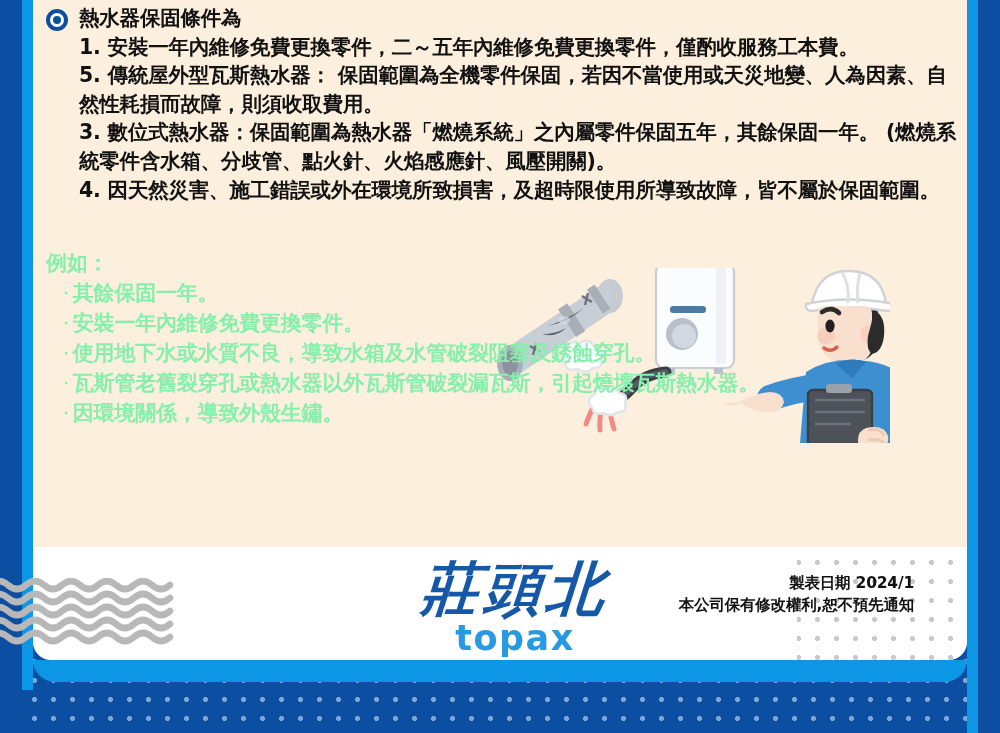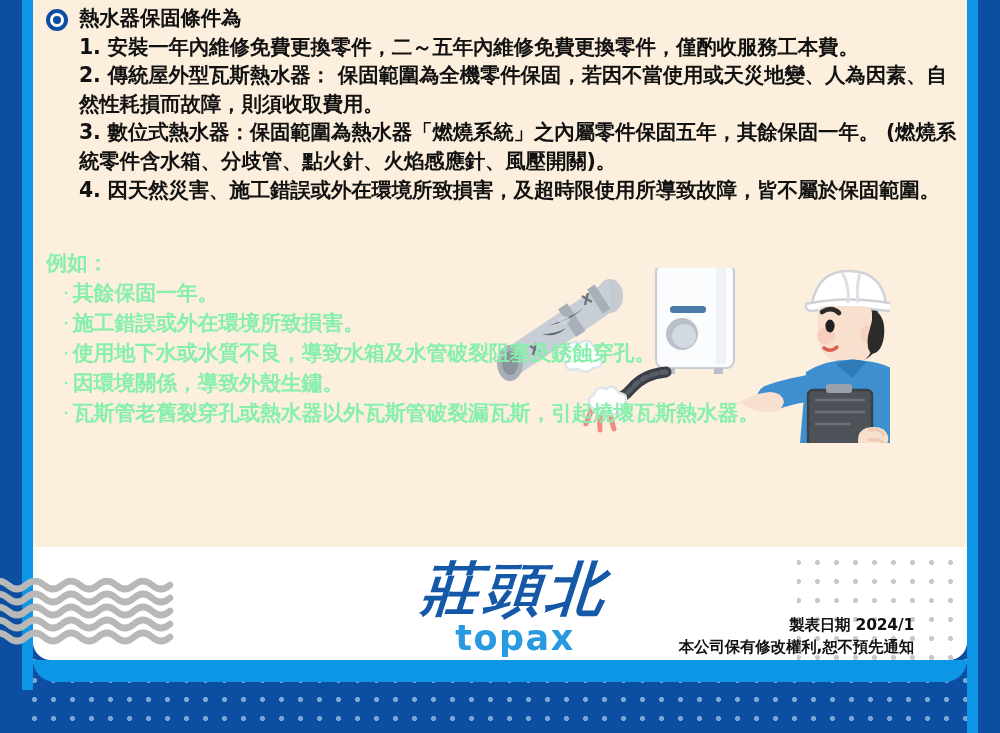--- a/index.html
+++ b/index.html
@@ -92,21 +92,21 @@
     font-style:italic;
     transform:skewX(-4deg);
   }
   #logo .latin{
     font-family:"DejaVu Sans","Liberation Sans",sans-serif;
     font-weight:bold;font-size:35px;color:#2a9ae0;
     letter-spacing:1.5px;line-height:34px;
   }
   
   #note{
-    position:absolute;right:78px;top:614px;z-index:6;
+    position:absolute;right:78px;top:572px;z-index:6;
     text-align:right;color:#111;font-weight:bold;
     font-size:15.5px;line-height:22px;letter-spacing:-0.2px;
   }
   #note div{white-space:nowrap;}
 </style>
 </head>
 <body>
 
 <div id="page">
 
@@ -137,33 +137,33 @@
     </g>
   </svg>
 
   <div id="body">
 
     <div class="bullet-row">
       <span class="bullseye"></span>
       <div class="terms">
         <p class="heading">熱水器保固條件為</p>
         <p>1. 安裝一年內維修免費更換零件，二～五年內維修免費更換零件，僅酌收服務工本費。</p>
-        <p>2. 傳統屋外型瓦斯熱水器： 保固範圍為全機零件保固，若因不當使用或天災地變、人為因素、自然性耗損而故障，則須收取費用。</p>
+        <p>5. 傳統屋外型瓦斯熱水器： 保固範圍為全機零件保固，若因不當使用或天災地變、人為因素、自然性耗損而故障，則須收取費用。</p>
         <p>3. 數位式熱水器：保固範圍為熱水器「燃燒系統」之內屬零件保固五年，其餘保固一年。 (燃燒系統零件含水箱、分歧管、點火針、火焰感應針、風壓開關)。</p>
         <p>4. 因天然災害、施工錯誤或外在環境所致損害，及超時限使用所導致故障，皆不屬於保固範圍。</p>
       </div>
     </div>
 
     <div class="examples">
       <p>例如：</p>
       <p class="ex-item"><span class="dot">・</span><span>其餘保固一年。</span></p>
-      <p class="ex-item"><span class="dot">・</span><span>施工錯誤或外在環境所致損害。</span></p>
+      <p class="ex-item"><span class="dot">・</span><span>安裝一年內維修免費更換零件。</span></p>
       <p class="ex-item"><span class="dot">・</span><span>使用地下水或水質不良，導致水箱及水管破裂阻塞及銹蝕穿孔。</span></p>
+      <p class="ex-item"><span class="dot">・</span><span>瓦斯管老舊裂穿孔或熱水器以外瓦斯管破裂漏瓦斯，引起燒壞瓦斯熱水器。</span></p>
       <p class="ex-item"><span class="dot">・</span><span>因環境關係，導致外殼生鏽。</span></p>
-      <p class="ex-item"><span class="dot">・</span><span>瓦斯管老舊裂穿孔或熱水器以外瓦斯管破裂漏瓦斯，引起燒壞瓦斯熱水器。</span></p>
     </div>
   </div>
 
   <svg id="art" viewBox="0 0 420 175">
 
     <g>
       <ellipse cx="140" cy="28" rx="13" ry="17" fill="#c6cbd2"></ellipse>
       <path d="M140 11 L40 78 L40 112 L140 45 Z" fill="#bfc5cd"></path>
       <path d="M140 11 L40 78 q -9 16 0 34 L140 45 Z" fill="#c8ced5"></path>
       <ellipse cx="40" cy="95" rx="13" ry="18" fill="#a9afb8"></ellipse>

